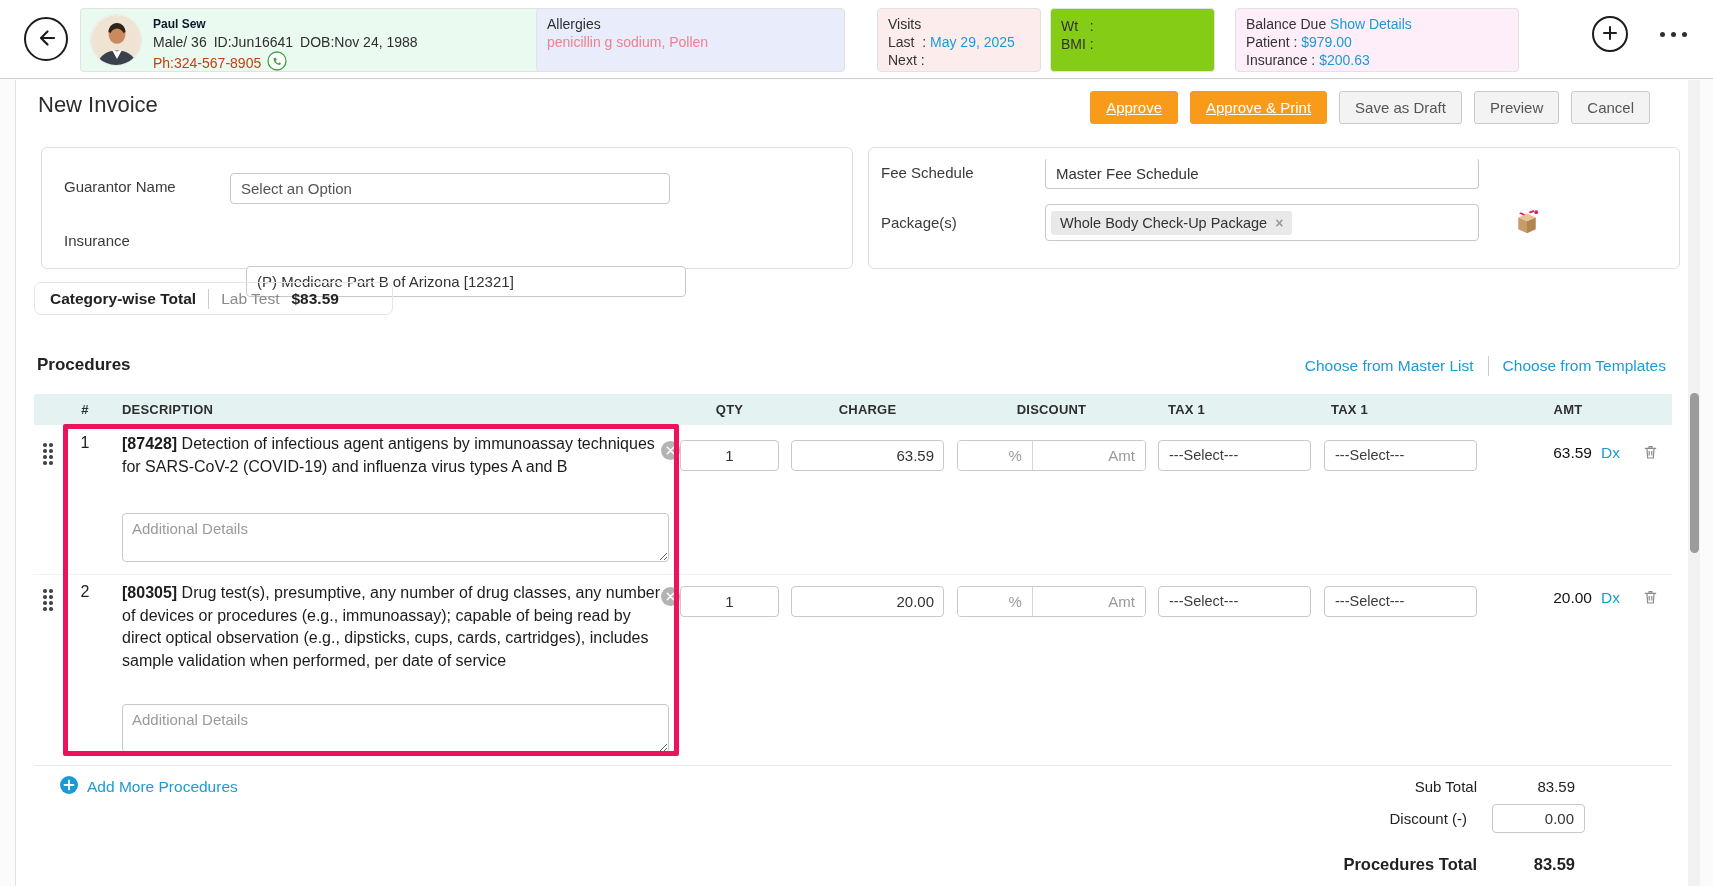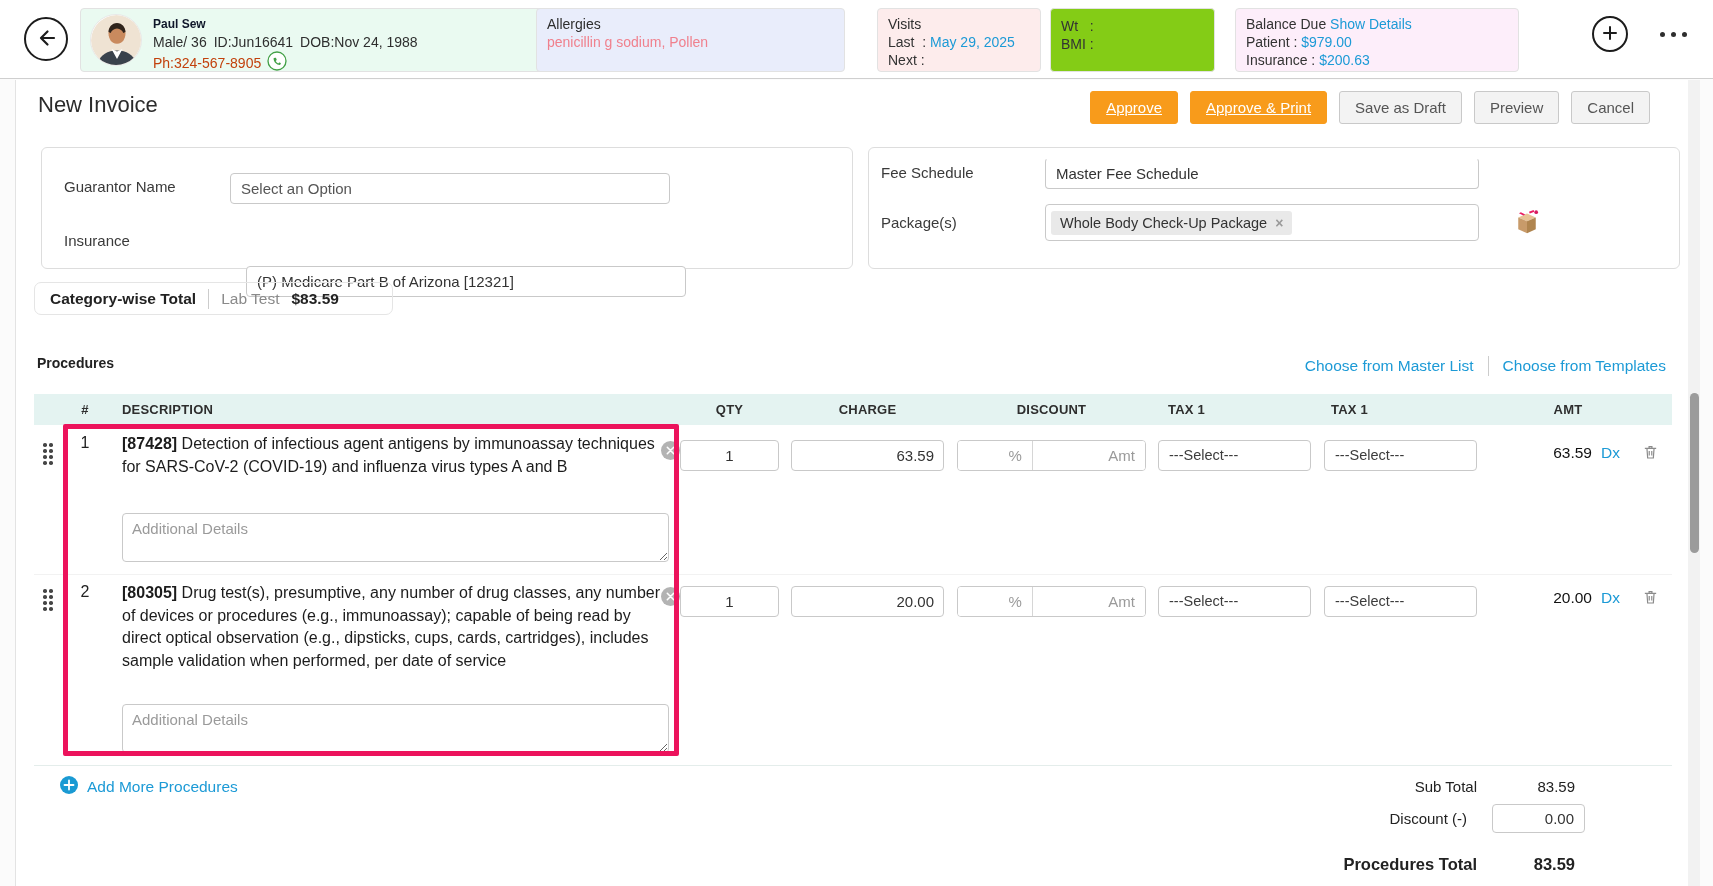--- a/index.html
+++ b/index.html
@@ -47,21 +47,21 @@
   .chip { background:#e9e9e9; border-radius:3px; padding:4px 9px; font-size:14.5px; color:#333; display:flex; align-items:center; gap:8px; }
   .chip-x { color:#9a9a9a; font-weight:bold; font-size:14px; cursor:pointer; }
   .pkg-icon { position:absolute; left:644px; top:58px; cursor:pointer; }
 
   .category-bar { position:absolute; left:18px; top:202px; width:359px; height:33px; border:1px solid #e5e5e5; border-radius:7px; display:flex; align-items:center; padding:0 15px; gap:12px; font-size:15.5px; }
   .cat-label { font-weight:bold; color:#222; }
   .vdiv { width:1px; height:20px; background:#ccc; }
   .cat-name { color:#8a8a8a; }
   .cat-amt { font-weight:bold; color:#222; }
 
-  .proc-title { position:absolute; left:21px; top:275px; font-size:14px; font-weight:bold; color:#222; }
+  .proc-title { position:absolute; left:21px; top:275px; font-size:17px; font-weight:bold; color:#222; }
   .proc-links { position:absolute; top:276px; right:34px; display:flex; align-items:center; gap:14px; font-size:15.5px; }
 
   
   .thead { position:absolute; left:18px; top:314px; width:1638px; height:31px; background:#e4f3f1; }
   .thead span { position:absolute; top:8px; font-size:13px; font-weight:bold; color:#2e2e2e; letter-spacing:.2px; }
   .th-num{ left:40px; width:22px; text-align:center; } .th-desc{ left:88px; }
   .th-qty{ left:646px; width:99px; text-align:center; } .th-charge{ left:757px; width:153px; text-align:center; }
   .th-disc{ left:923px; width:189px; text-align:center; } .th-tax1{ left:1134px; } .th-tax2{ left:1297px; }
   .th-amt{ left:1480px; width:108px; text-align:center; }
 

